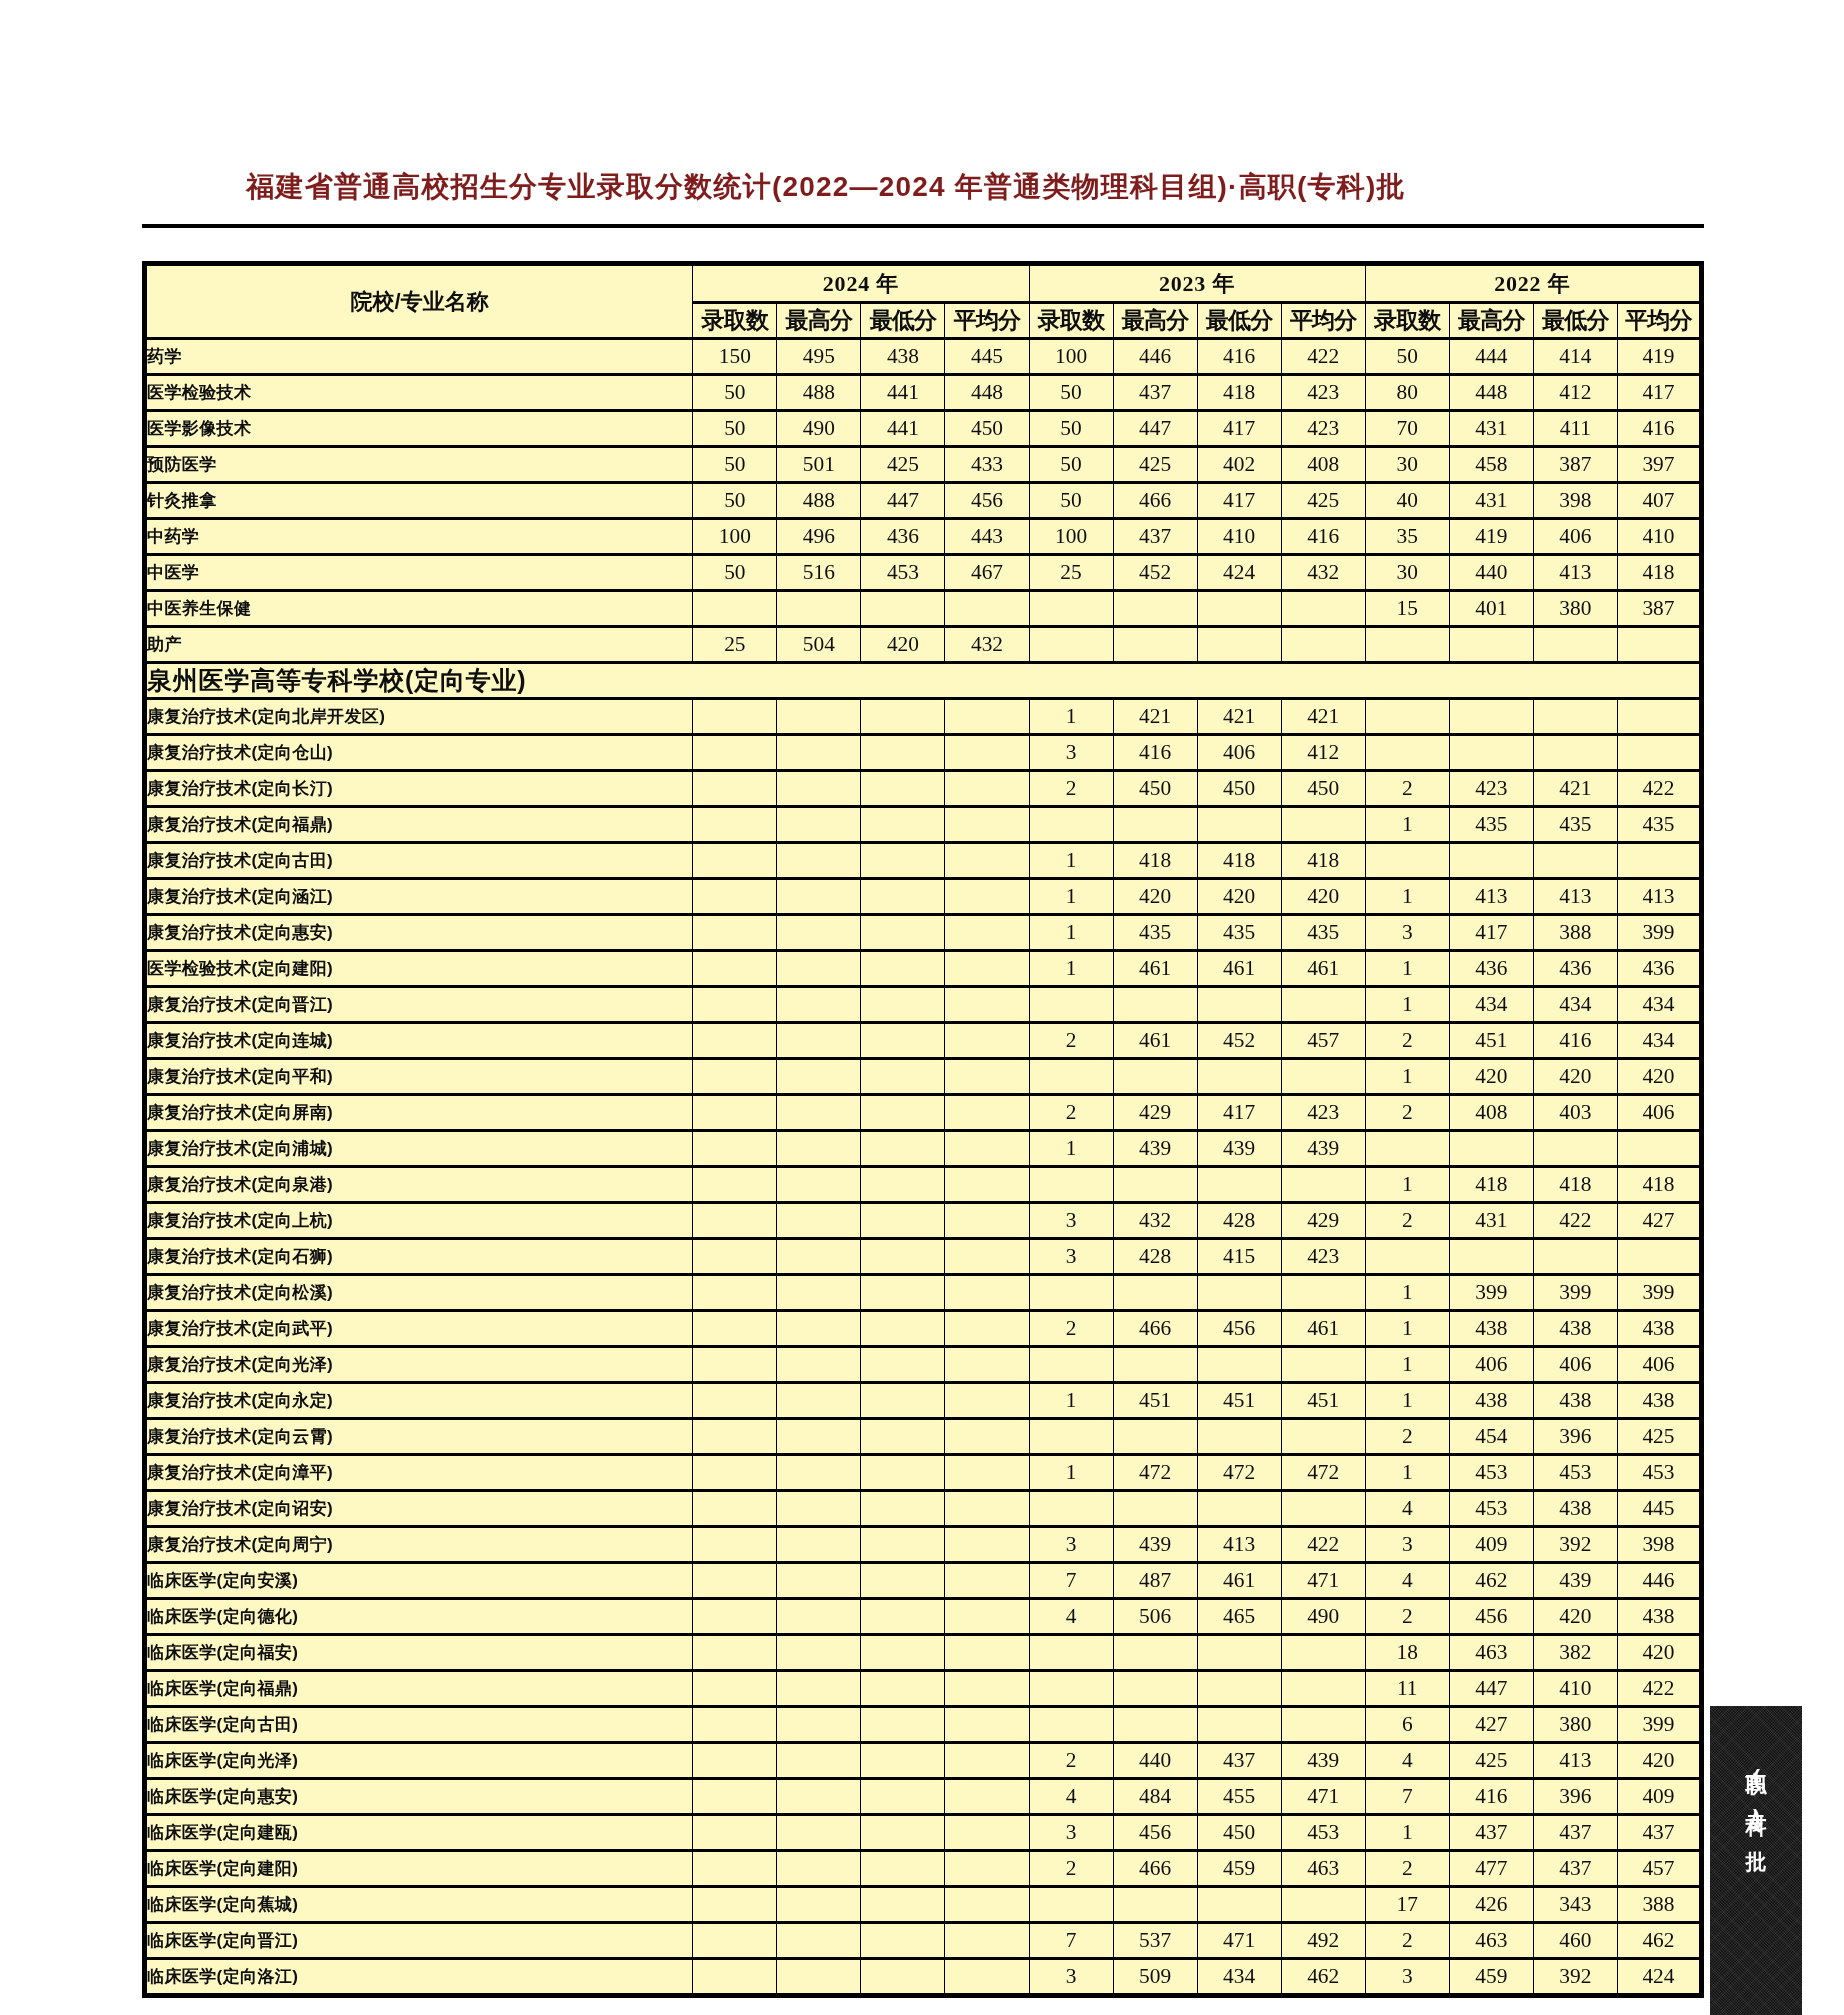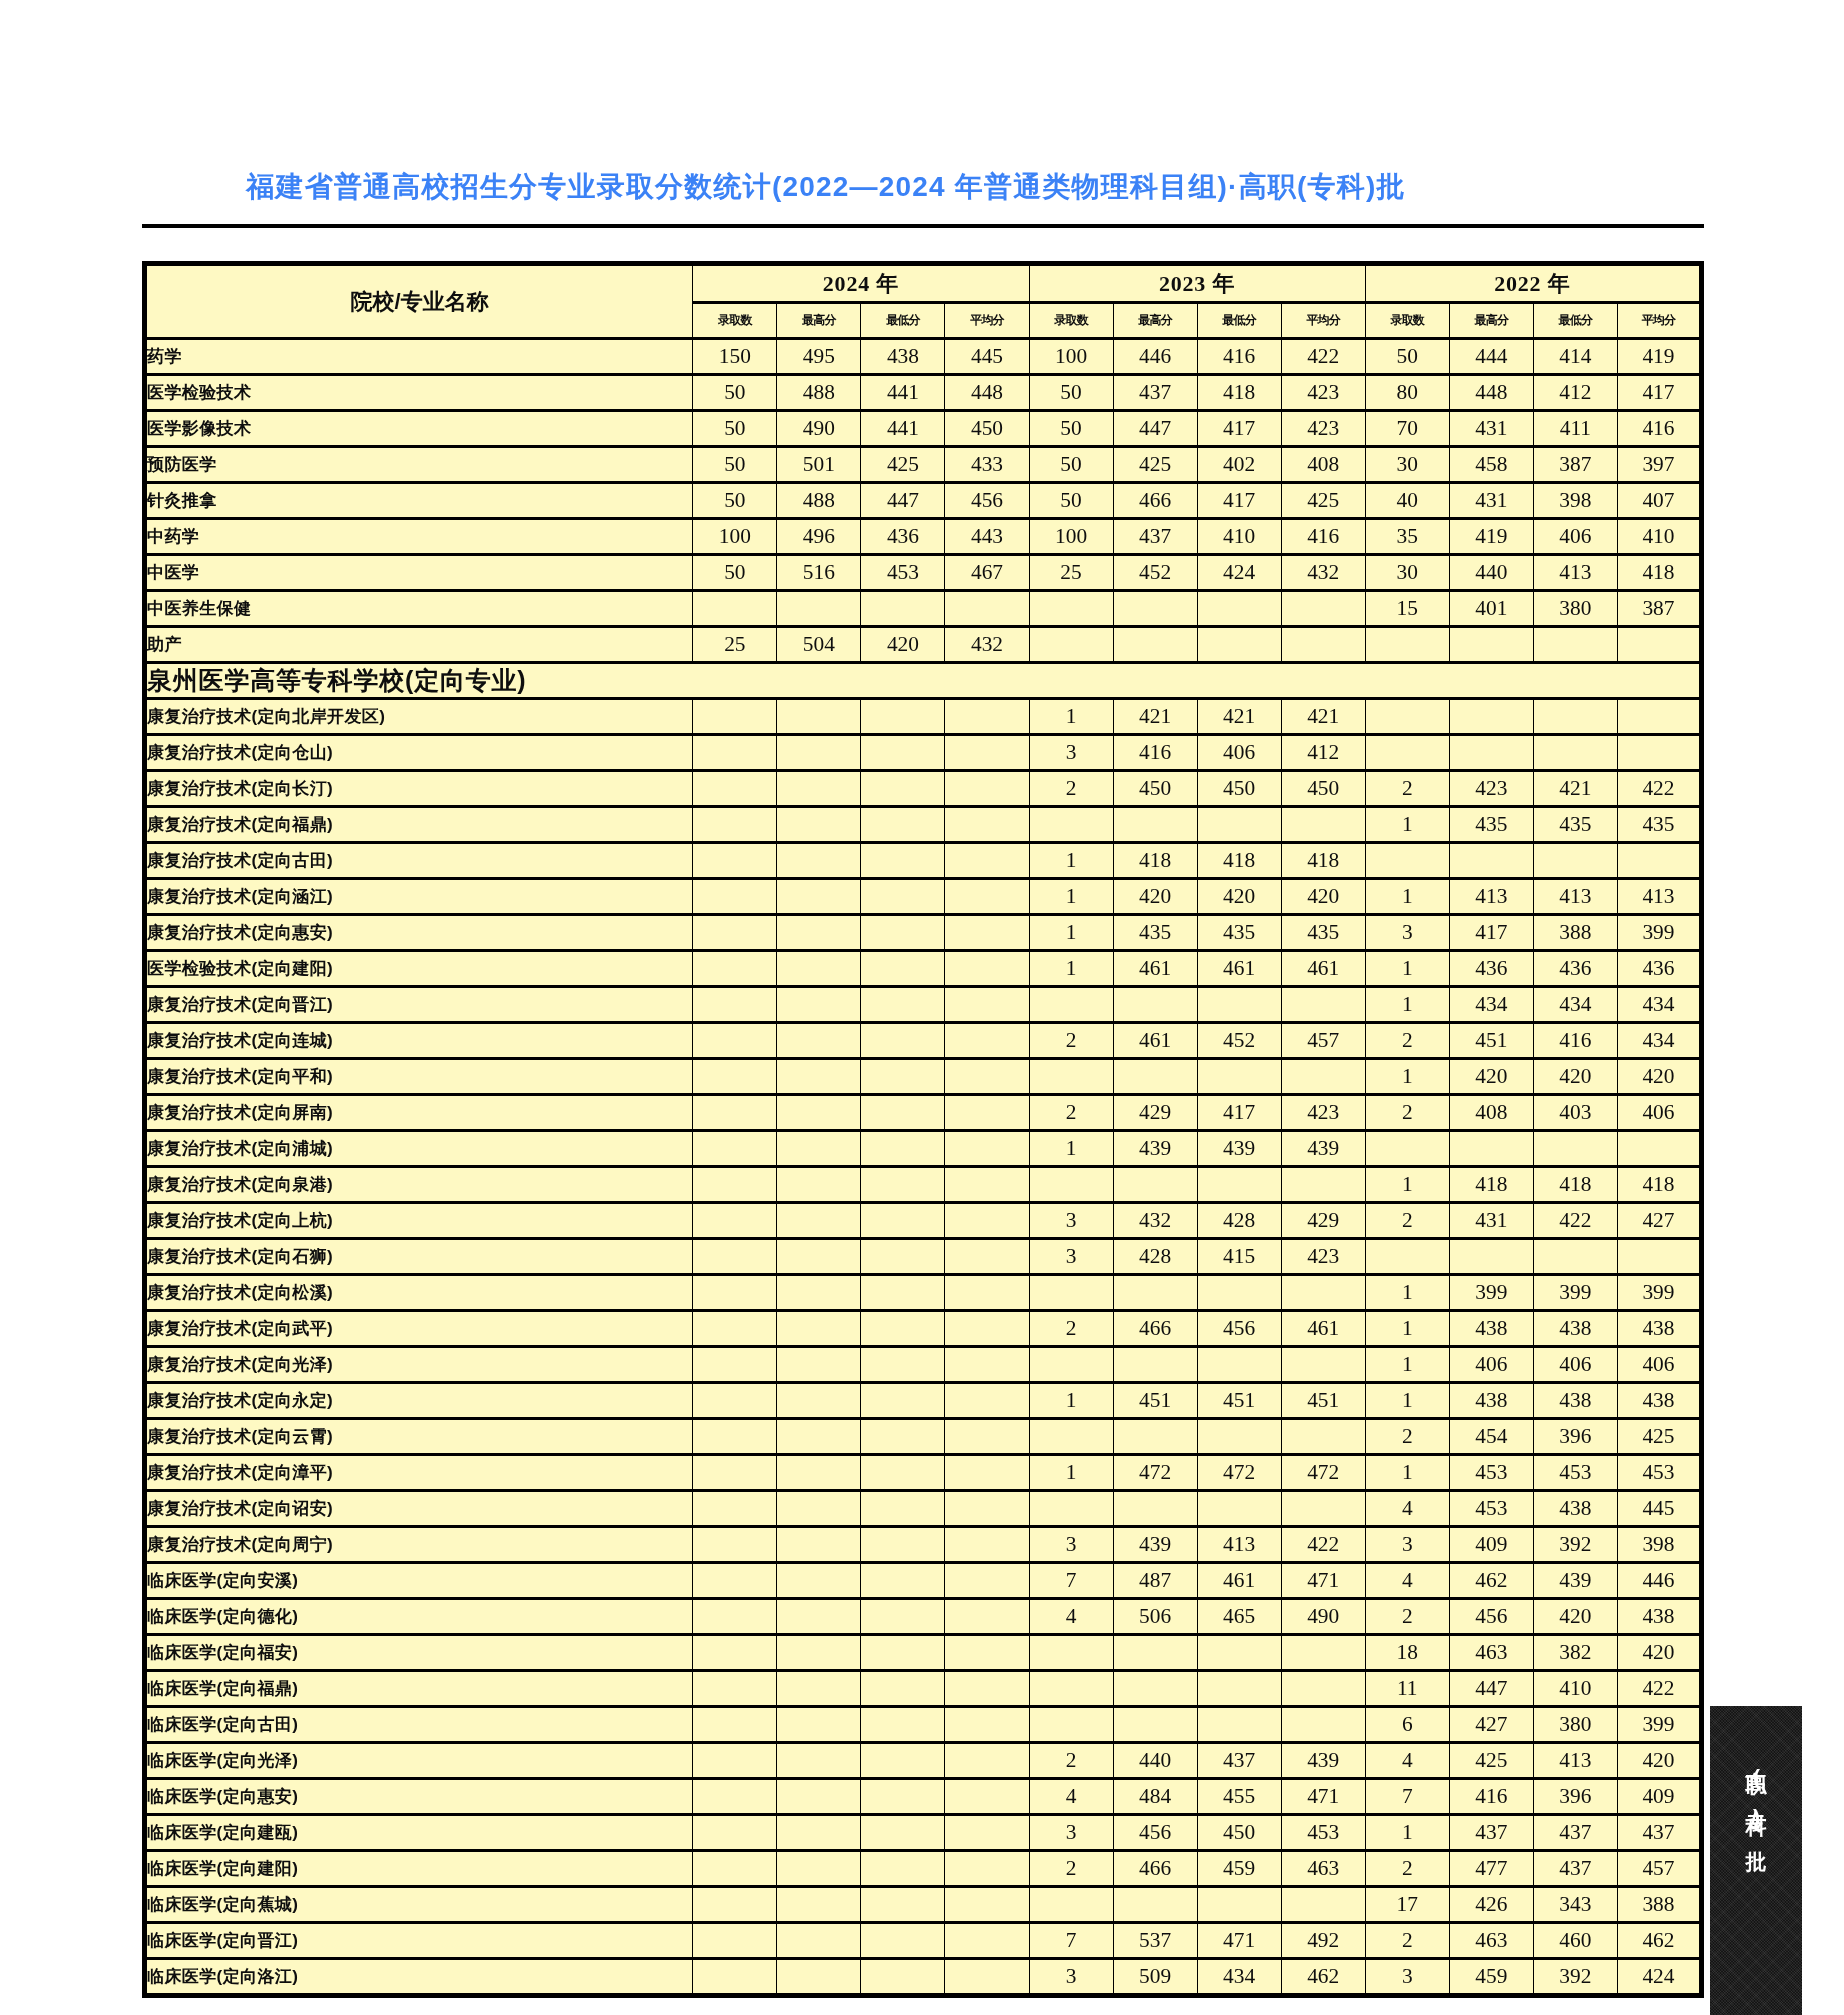--- a/index.html
+++ b/index.html
@@ -24,21 +24,21 @@
   .doc-title {
     position: absolute;
     top: 168px;
     left: 0;
     width: 1652px;
     text-align: center;
     font-size: 28px;
     font-weight: 700;
     letter-spacing: 1.2px;
     white-space: nowrap;
-    color: #3b82f6;
+    color: #7f1d1d;
   }
   .title-rule {
     position: absolute;
     top: 224px;
     left: 142px;
     width: 1562px;
     height: 4.4px;
     background: #000;
   }
   
@@ -68,21 +68,21 @@
     text-align: center;
     height: 35px;
     font-family: "Liberation Sans", "DejaVu Sans", sans-serif;
   }
   thead th.year-cell {
     font-family: "Liberation Serif", "DejaVu Serif", serif;
     font-weight: 600;
     letter-spacing: 0.8px;
   }
   thead th.sub-cell {
-    font-size: 12px;
+    font-size: 23px;
     height: 33px;
     letter-spacing: -0.8px;
   }
   tbody td {
     height: 33px;
   }
   td.label-cell {
     font-size: 17px;
     font-weight: 700;
     text-align: left;

